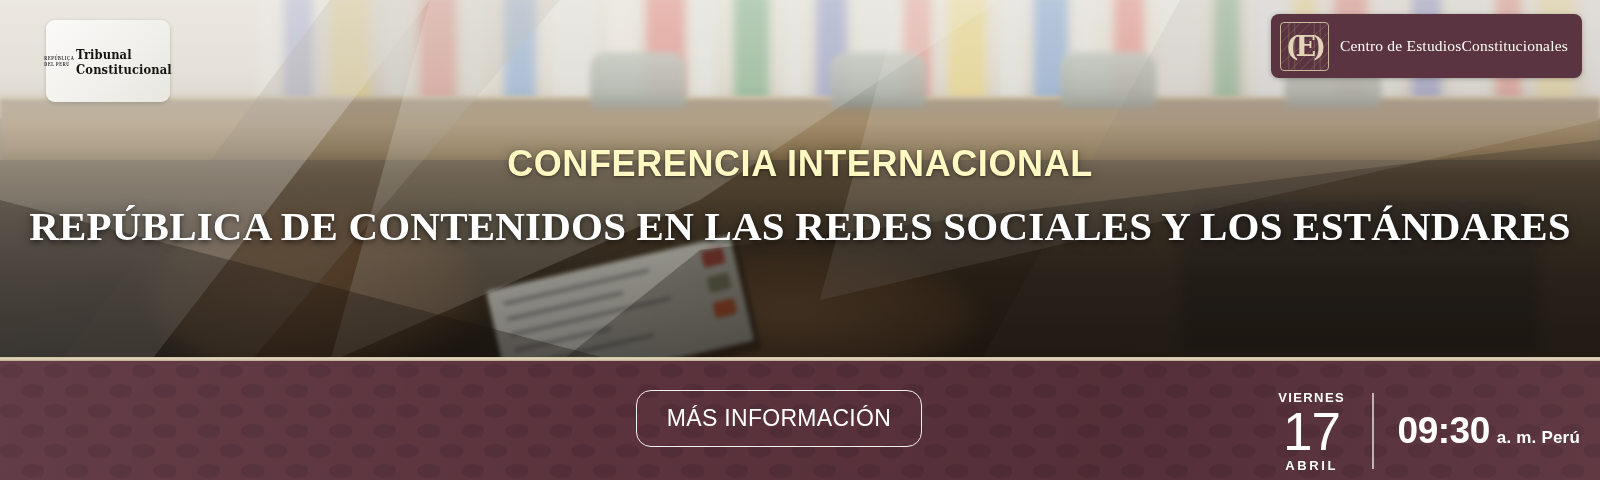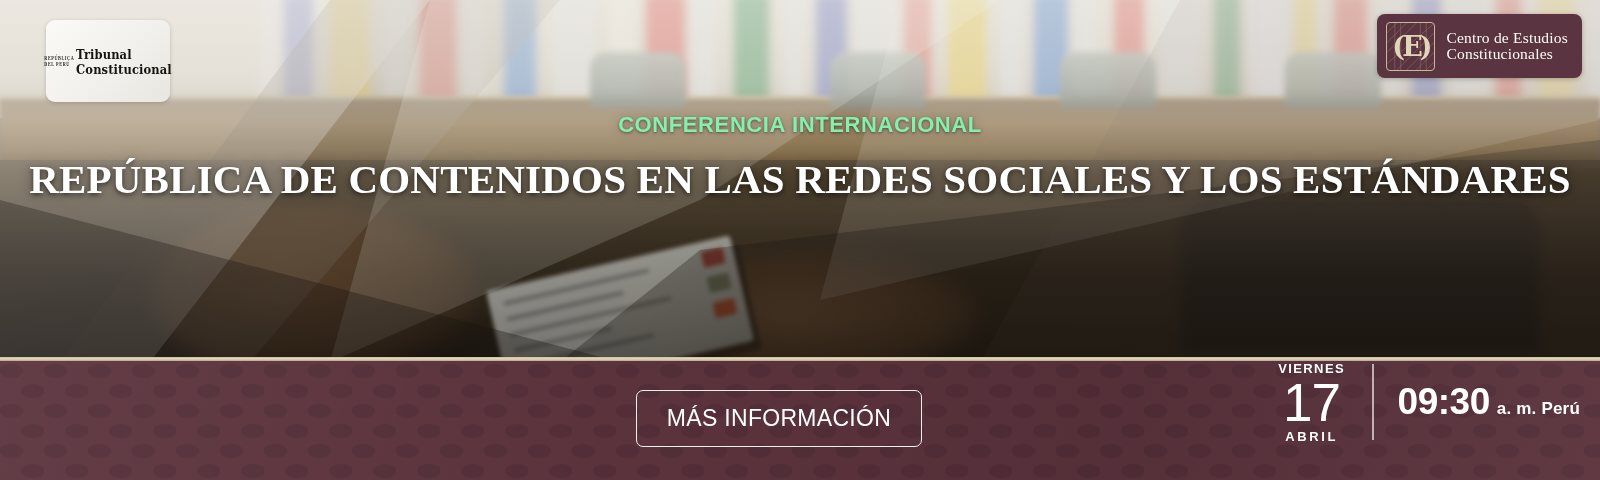--- a/index.html
+++ b/index.html
@@ -112,32 +112,33 @@
   .cec-mark{
     width:47px;height:47px;border:1px solid #c9b99a;border-radius:4px;
     position:relative;overflow:hidden;flex:0 0 auto;
   }
   .cec-mark .hatch{position:absolute;inset:0;opacity:.55;}
   .cec-glyph{
     position:absolute;inset:0;display:flex;align-items:center;justify-content:center;
     font-family:"DejaVu Serif",serif;font-weight:700;font-size:27px;color:#e2d5b8;
     letter-spacing:-3px;
   }
-  .cec-text{display:flex;flex-direction:column;line-height:1.04;}
+  .cec-text{display:flex;line-height:1.04;}
   .cec-text span{
     font-family:"Liberation Serif",serif;color:#fffdf8;font-size:15.5px;
     letter-spacing:.2px;white-space:nowrap;
   }
 
   
   .head{position:absolute;left:0;top:112px;width:100%;text-align:center;}
   .kicker{
-    font-family:"Liberation Sans",sans-serif;font-weight:700;font-size:22px;
-    letter-spacing:.6px;color:#86efac;
+    font-family:"Liberation Sans",sans-serif;font-weight:700;font-size:36px;
+    letter-spacing:.6px;color:#fef9c3;
     text-shadow:0 1px 3px rgba(0,0,0,.45),0 0 12px rgba(0,0,0,.25);
+    margin-top:31px;
   }
   .title{
     margin-top:16px;font-family:"Liberation Serif",serif;font-weight:700;
     font-size:41px;line-height:1.26;color:#ffffff;letter-spacing:.2px;
     text-shadow:0 2px 5px rgba(0,0,0,.55),0 0 16px rgba(0,0,0,.3);
     white-space:nowrap;
   }
   .title .l{display:block;transform:scaleX(1.0);}
 
   
@@ -149,28 +150,28 @@
   }
   .bar .dots{position:absolute;inset:0;opacity:.55;}
   .bar .sheen{
     position:absolute;inset:0;
     background:linear-gradient(100deg,rgba(255,255,255,.05) 0%,rgba(255,255,255,0) 38%,
                rgba(0,0,0,.07) 70%,rgba(255,255,255,.03) 100%);
   }
 
   .more-btn{
     position:absolute;left:636px;top:390px;width:284px;height:55px;
-    border:1px solid rgba(255,255,255,.92);border-radius:7px;
+    border:1px solid rgba(255,255,255,.92);border-radius:15px;
     display:flex;align-items:center;justify-content:center;
     color:#ffffff;font-family:"Liberation Sans",sans-serif;font-size:23px;
     letter-spacing:.3px;background:transparent;cursor:pointer;
   }
 
   .datetime{
-    position:absolute;right:20px;top:356px;height:92px;
+    position:absolute;right:20px;top:385px;height:92px;
     display:flex;align-items:center;gap:8px;color:#fff;
   }
   .dt-date{display:flex;flex-direction:column;align-items:center;line-height:1;width:88px;}
   .dt-dow{font-size:13px;font-weight:700;letter-spacing:1.4px;}
   .dt-day{font-size:53px;font-weight:400;letter-spacing:-1px;margin:1px 0 0;}
   .dt-mon{font-size:13px;font-weight:700;letter-spacing:2.6px;margin-top:1px;}
   .dt-div{width:2px;height:76px;background:rgba(255,255,255,.62);margin:0 16px 0 8px;}
   .dt-time{display:flex;align-items:baseline;gap:7px;}
   .dt-hour{font-size:37px;font-weight:700;letter-spacing:-.5px;}
   .dt-mer{font-size:17px;font-weight:700;letter-spacing:.2px;}

